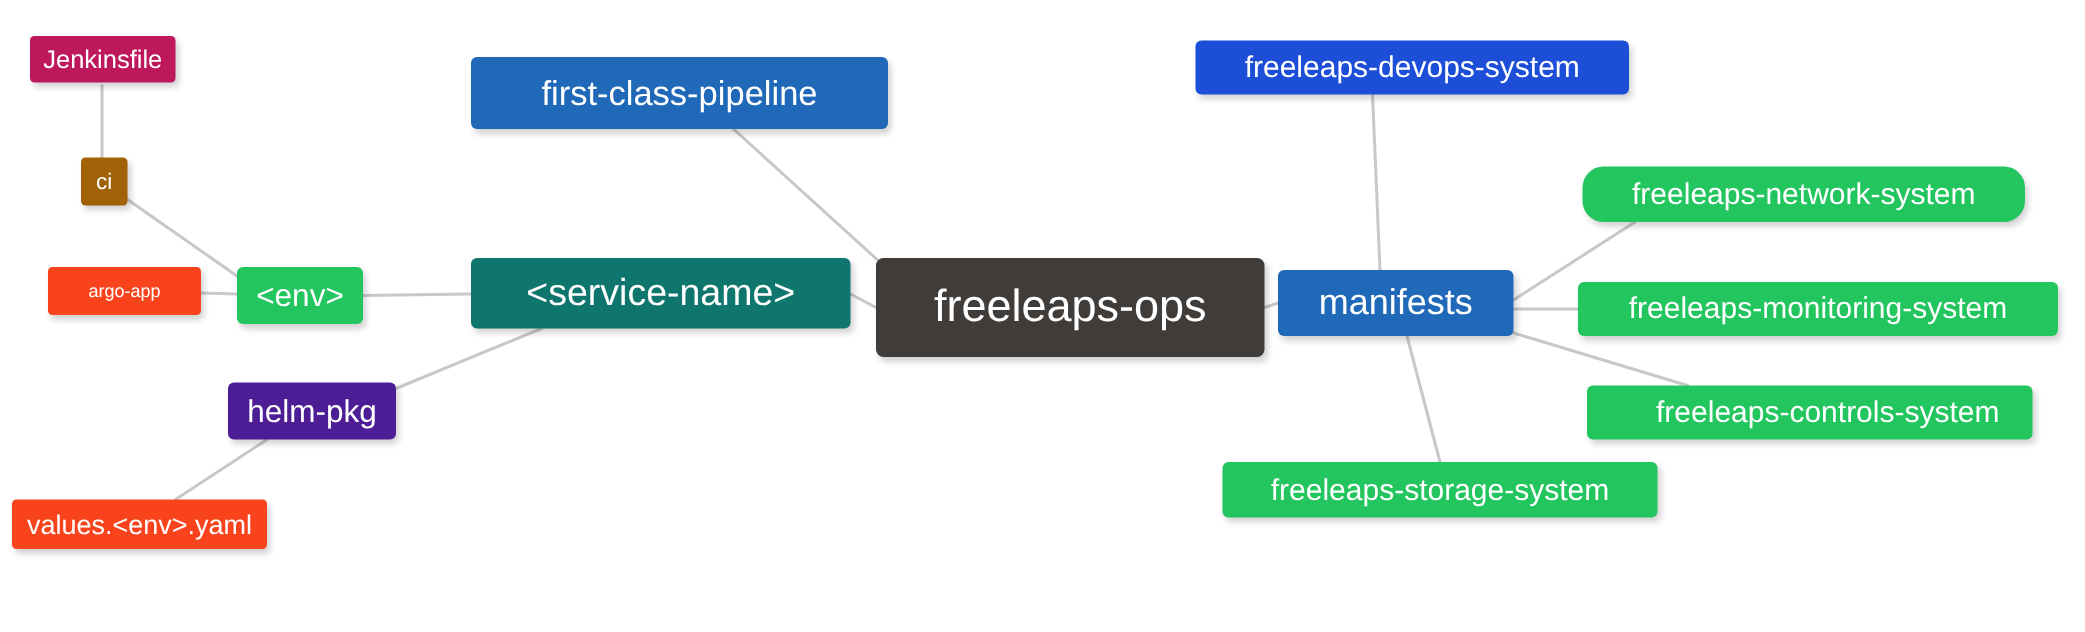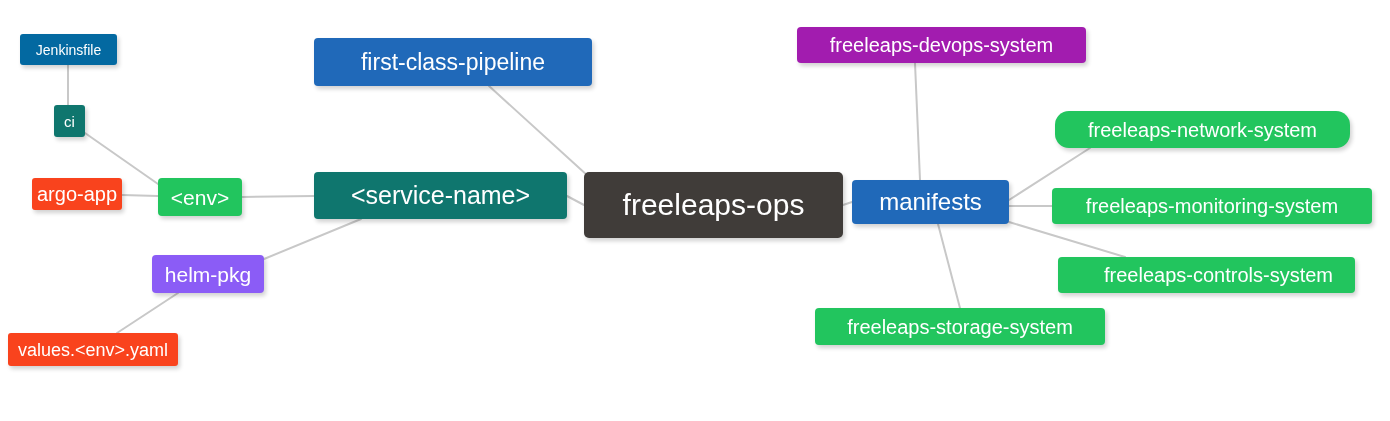--- a/index.html
+++ b/index.html
@@ -79,36 +79,36 @@
       </div>
       <div class="node" style="left: 314px; top: 38px; width: 278px; height: 48px; background: rgb(32, 105, 185); font-size: 23px; border-radius: 4px;">
         <span class="node-label">first-class-pipeline</span>
       </div>
       <div class="node" style="left: 852px; top: 180px; width: 157px; height: 44px; background: rgb(32, 105, 185); font-size: 24px; border-radius: 4px;">
         <span class="node-label">manifests</span>
       </div>
       <div class="node" style="left: 158px; top: 178px; width: 84px; height: 38px; background: rgb(34, 197, 94); font-size: 21px; border-radius: 4px;">
         <span class="node-label">&lt;env&gt;</span>
       </div>
-      <div class="node" style="left: 152px; top: 255px; width: 112px; height: 38px; background: #8b5cf6; font-size: 21px; border-radius: 4px;">
+      <div class="node" style="left: 152px; top: 255px; width: 112px; height: 38px; background: #4c1d95; font-size: 21px; border-radius: 4px;">
         <span class="node-label">helm-pkg</span>
       </div>
-      <div class="node" style="left: 54px; top: 105px; width: 31px; height: 32px; background: #0f766e; font-size: 15px; border-radius: 3px;">
+      <div class="node" style="left: 54px; top: 105px; width: 31px; height: 32px; background: #a16207; font-size: 15px; border-radius: 3px;">
         <span class="node-label">ci</span>
       </div>
-      <div class="node" style="left: 32px; top: 178px; width: 90px; height: 32px; background: rgb(249, 67, 29); font-size: 20px; border-radius: 3px;">
+      <div class="node" style="left: 32px; top: 178px; width: 102px; height: 32px; background: rgb(249, 67, 29); font-size: 12px; border-radius: 3px;">
         <span class="node-label">argo-app</span>
       </div>
-      <div class="node" style="left: 20px; top: 34px; width: 97px; height: 31px; background: #0369a1; font-size: 14px; border-radius: 3px;">
+      <div class="node" style="left: 20px; top: 24px; width: 97px; height: 31px; background: #be185d; font-size: 17px; border-radius: 3px;">
         <span class="node-label">Jenkinsfile</span>
       </div>
       <div class="node" style="left: 8px; top: 333px; width: 170px; height: 33px; background: rgb(249, 67, 29); font-size: 18px; border-radius: 3px;">
         <span class="node-label">values.&lt;env&gt;.yaml</span>
       </div>
-      <div class="node" style="left: 797px; top: 27px; width: 289px; height: 36px; background: #a21caf; font-size: 20px; border-radius: 4px;">
+      <div class="node" style="left: 797px; top: 27px; width: 289px; height: 36px; background: #1d4ed8; font-size: 20px; border-radius: 4px;">
         <span class="node-label">freeleaps-devops-system</span>
       </div>
       <div class="node" style="left: 1055px; top: 111px; width: 295px; height: 37px; background: rgb(34, 197, 94); font-size: 20px; border-radius: 14px;">
         <span class="node-label">freeleaps-network-system</span>
       </div>
       <div class="node" style="left: 1052px; top: 188px; width: 320px; height: 36px; background: rgb(34, 197, 94); font-size: 20px; border-radius: 4px; text-align: right;">
         <span class="node-label">freeleaps-monitoring-system</span>
       </div>
       <div class="node" style="left: 1058px; top: 257px; width: 297px; height: 36px; background: rgb(34, 197, 94); font-size: 20px; border-radius: 4px; padding-left: 24px;">
         <span class="node-label">freeleaps-controls-system</span>

